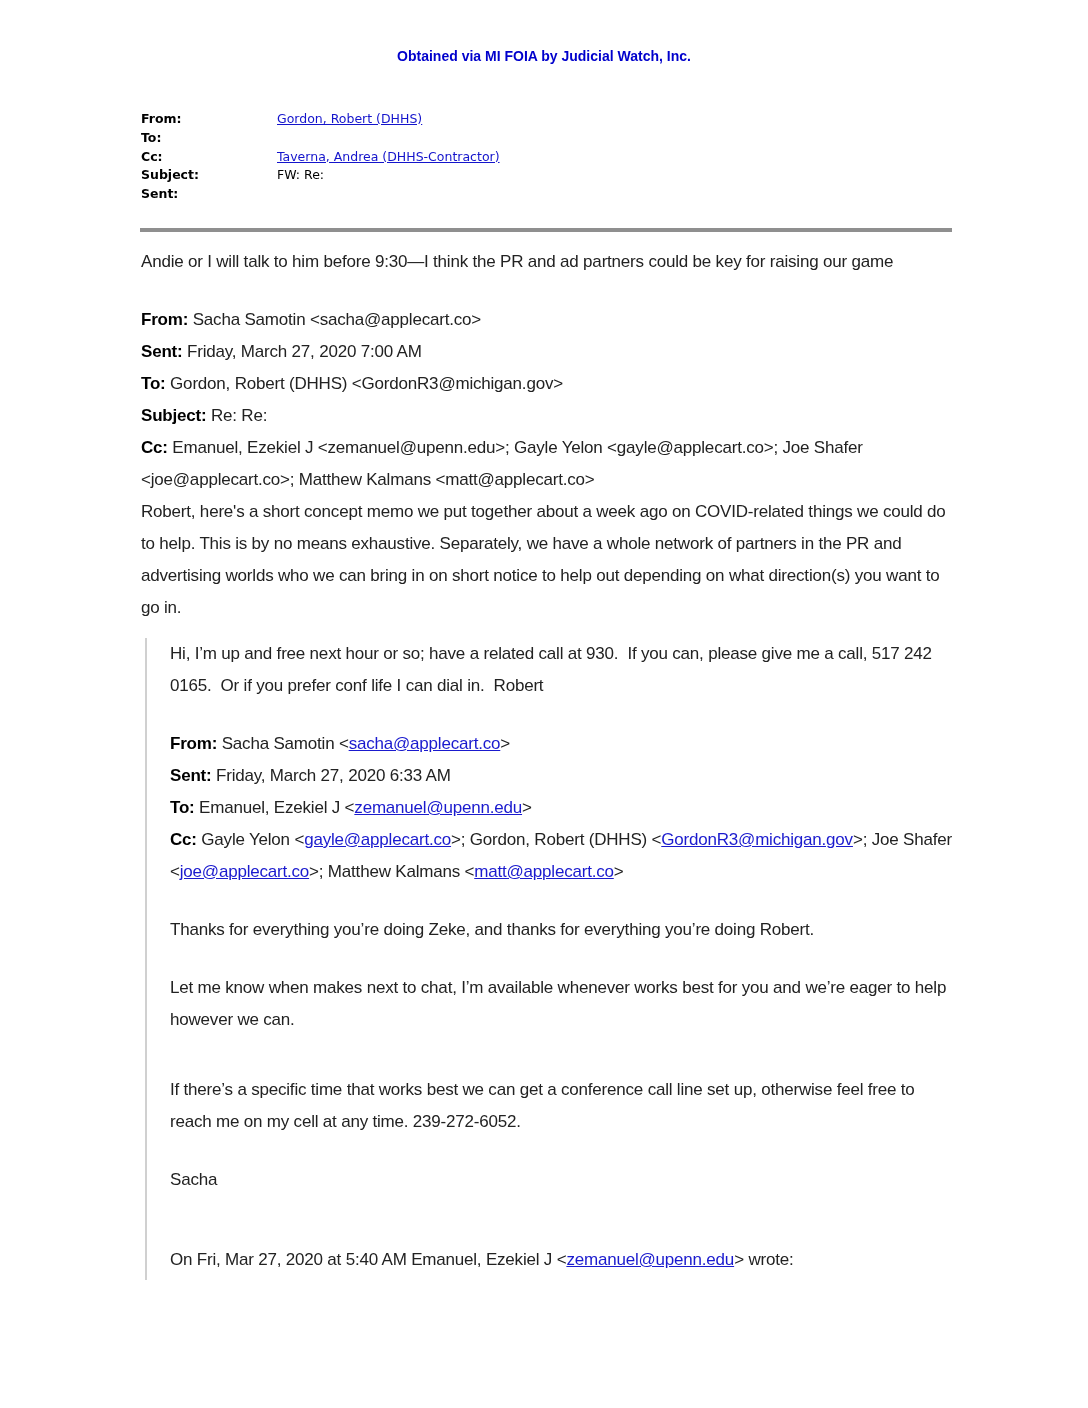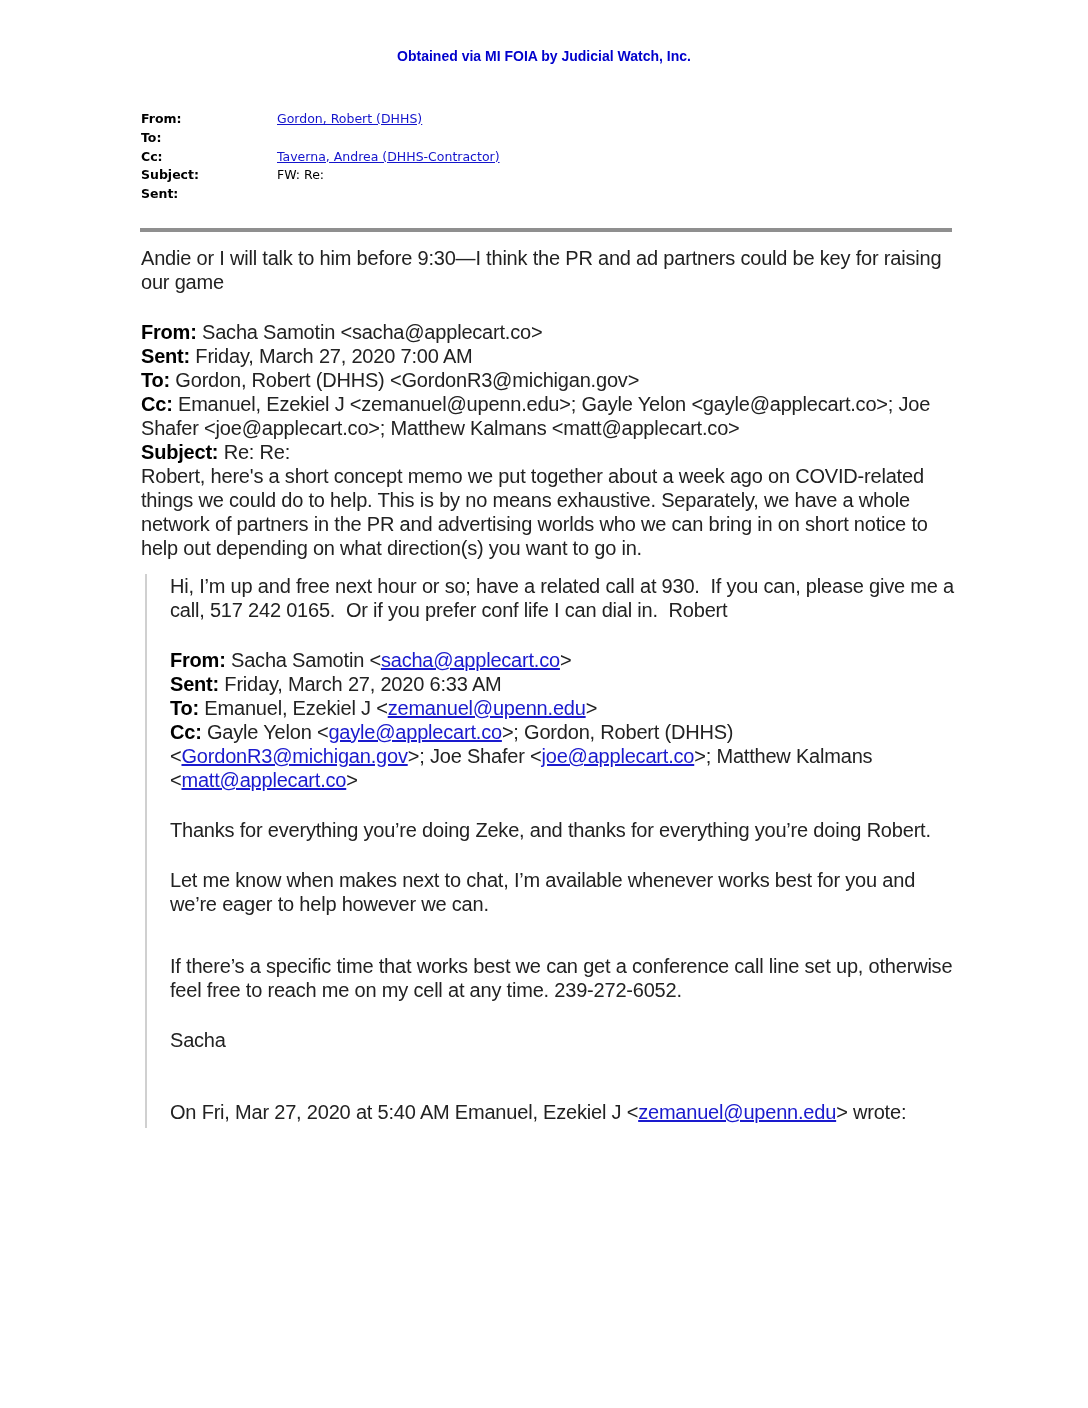--- a/index.html
+++ b/index.html
@@ -42,22 +42,22 @@
     left: 140px;
     width: 812px;
     height: 4px;
     background: #8f8f8f;
   }
   .content {
     position: absolute;
     top: 246px;
     left: 141px;
     width: 814px;
-    font-size: 20px;
-    line-height: 24px;
+    font-size: 17px;
+    line-height: 32px;
     letter-spacing: -0.2px;
     color: #222222;
   }
   .content p { margin: 0; white-space: pre-wrap; }
   .hdr-line { margin: 0; white-space: pre-wrap; }
   .intro { margin-top: 6px; }
   .hdr-block { margin-top: 26px; }
   .memo { margin-top: 26px; }
   .attr { margin-top: 66px; }
   blockquote.quote {
@@ -106,22 +106,22 @@
   <div class="divider"></div>
 
   <div class="content">
 
     <p class="intro">Andie or I will talk to him before 9:30—I think the PR and ad partners could be key for raising our game</p>
 
     <div class="hdr-block">
       <p class="hdr-line"><strong>From:</strong><span> Sacha Samotin &lt;sacha@applecart.co&gt;</span></p>
       <p class="hdr-line"><strong>Sent:</strong><span> Friday, March 27, 2020 7:00 AM</span></p>
       <p class="hdr-line"><strong>To:</strong><span> Gordon, Robert (DHHS) &lt;GordonR3@michigan.gov&gt;</span></p>
+      <p class="hdr-line"><strong>Subject:</strong><span> Re: Re:</span></p>
       <p class="hdr-line"><strong>Cc:</strong><span> Emanuel, Ezekiel J &lt;zemanuel@upenn.edu&gt;; Gayle Yelon &lt;gayle@applecart.co&gt;; Joe Shafer &lt;joe@applecart.co&gt;; Matthew Kalmans &lt;matt@applecart.co&gt;</span></p>
-      <p class="hdr-line"><strong>Subject:</strong><span> Re: Re:</span></p>
     </div>
 
     <p class="memo">Robert, here's a short concept memo we put together about a week ago on COVID-related things we could do to help. This is by no means exhaustive. Separately, we have a whole network of partners in the PR and advertising worlds who we can bring in on short notice to help out depending on what direction(s) you want to go in.</p>
 
 
     <blockquote class="quote">
       <p class="q-opening">Hi, I’m up and free next hour or so; have a related call at 930.  If you can, please give me a call, 517 242 0165.  Or if you prefer conf life I can dial in.  Robert</p>
 
       <div class="hdr-block">
         <p class="hdr-line"><strong>From:</strong><span> Sacha Samotin &lt;</span><a href="#" class="lnk">sacha@applecart.co</a><span>&gt;</span></p>

